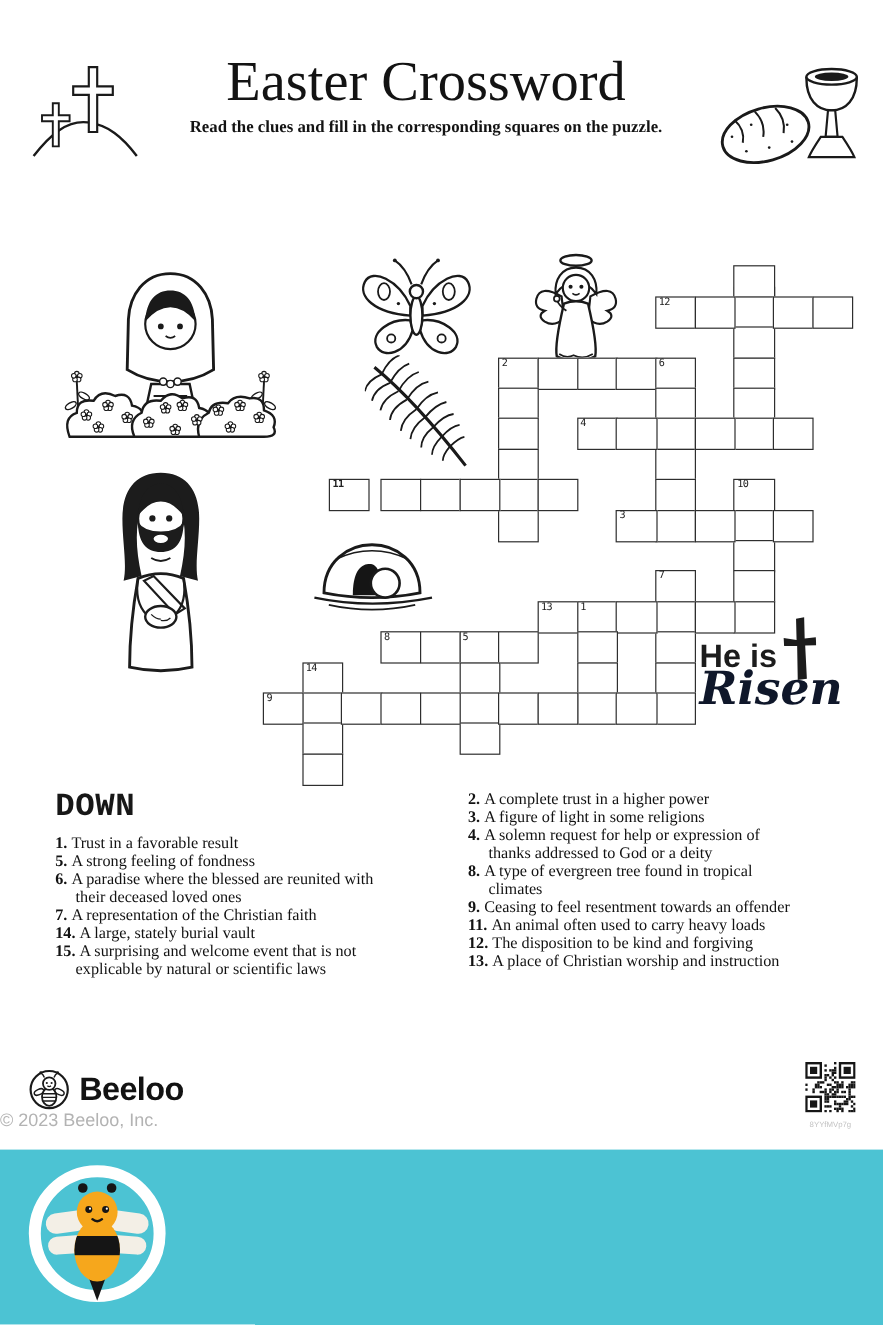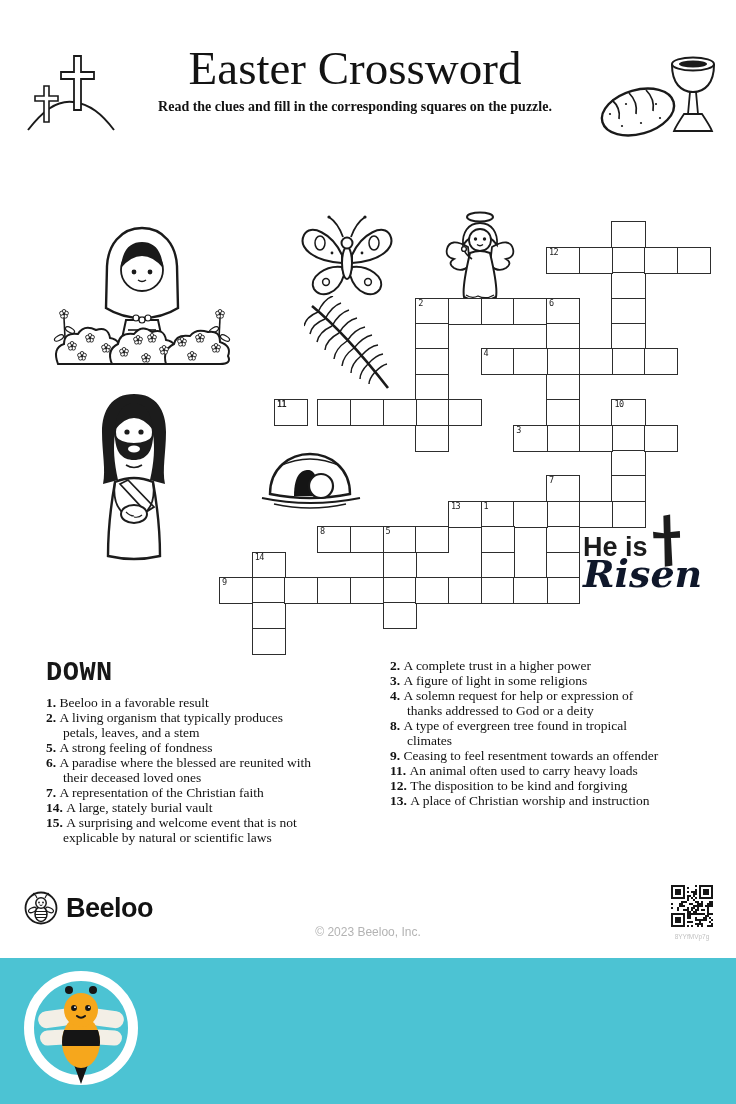--- a/index.html
+++ b/index.html
@@ -34,22 +34,22 @@
   #across-col{left:390px;width:278px;}
   .clue-heading{font-family:Liberation Mono, monospace;font-size:27px;font-weight:600;
                 letter-spacing:0.5px;color:#171717;margin:0 0 7px 0;}
   .clue{font-size:13.5px;line-height:15px;color:#121212;padding-left:17px;text-indent:-17px;margin:0;}
   .cnum{font-weight:600;}
 
   
   .brand{position:absolute;left:24px;top:891px;display:flex;align-items:center;}
   .brand-text{font-family:"Liberation Sans",sans-serif;font-weight:800;font-size:27px;
               color:#121212;letter-spacing:-0.5px;margin-left:8px;}
-  .copyright{position:absolute;left:0;top:925px;width:736px;text-align:center;
-             font-family:"Liberation Sans",sans-serif;font-size:12px;color:#b3b3b3;}
+  .copyright{position:absolute;left:0;top:925px;width:736px;text-align:left;
+             font-family:"Liberation Sans",sans-serif;font-size:15px;color:#b3b3b3;}
   .qr-wrap{position:absolute;left:670px;top:885px;width:44px;text-align:center;}
   .qr-label{margin-top:2px;font-family:"Liberation Sans",sans-serif;font-size:6.5px;color:#c2c2c2;}
 
   
   .banner{position:absolute;left:0;top:958px;width:736px;height:146px;background:#4cc3d3;}
   .banner-bee{position:absolute;left:22px;top:964px;}
 </style>
 </head>
 <body>
 
@@ -338,22 +338,21 @@
       <svg class="risen-cross" width="30" height="58" viewBox="0 0 36 64">
         <path d="M14,3 L22,1 L24,22 L35,20 L36,28 L25,29 L29,62 L20,64 L17,30 L4,31 L3,23 L16,24 Z" fill="#1c1c1c"></path>
       </svg>
     </div>
     <div class="risen-script">Risen</div>
   </div>
 
   <div class="clue-col" id="down-col">
     <div class="clue-heading">DOWN</div>
     <div id="clue-list-down">
-        <div class="clue"><span class="cnum">1. </span><span>Beeloo in a favorable result</span></div>
-        <div class="clue"><span class="cnum">2. </span><span>A living organism that typically produces petals, leaves, and a stem</span></div>
+        <div class="clue"><span class="cnum">1. </span><span>Trust in a favorable result</span></div>
         <div class="clue"><span class="cnum">5. </span><span>A strong feeling of fondness</span></div>
         <div class="clue"><span class="cnum">6. </span><span>A paradise where the blessed are reunited with their deceased loved ones</span></div>
         <div class="clue"><span class="cnum">7. </span><span>A representation of the Christian faith</span></div>
         <div class="clue"><span class="cnum">14. </span><span>A large, stately burial vault</span></div>
         <div class="clue"><span class="cnum">15. </span><span>A surprising and welcome event that is not explicable by natural or scientific laws</span></div>
       </div>
   </div>
 
   <div class="clue-col" id="across-col">
     <div id="clue-list-across">

